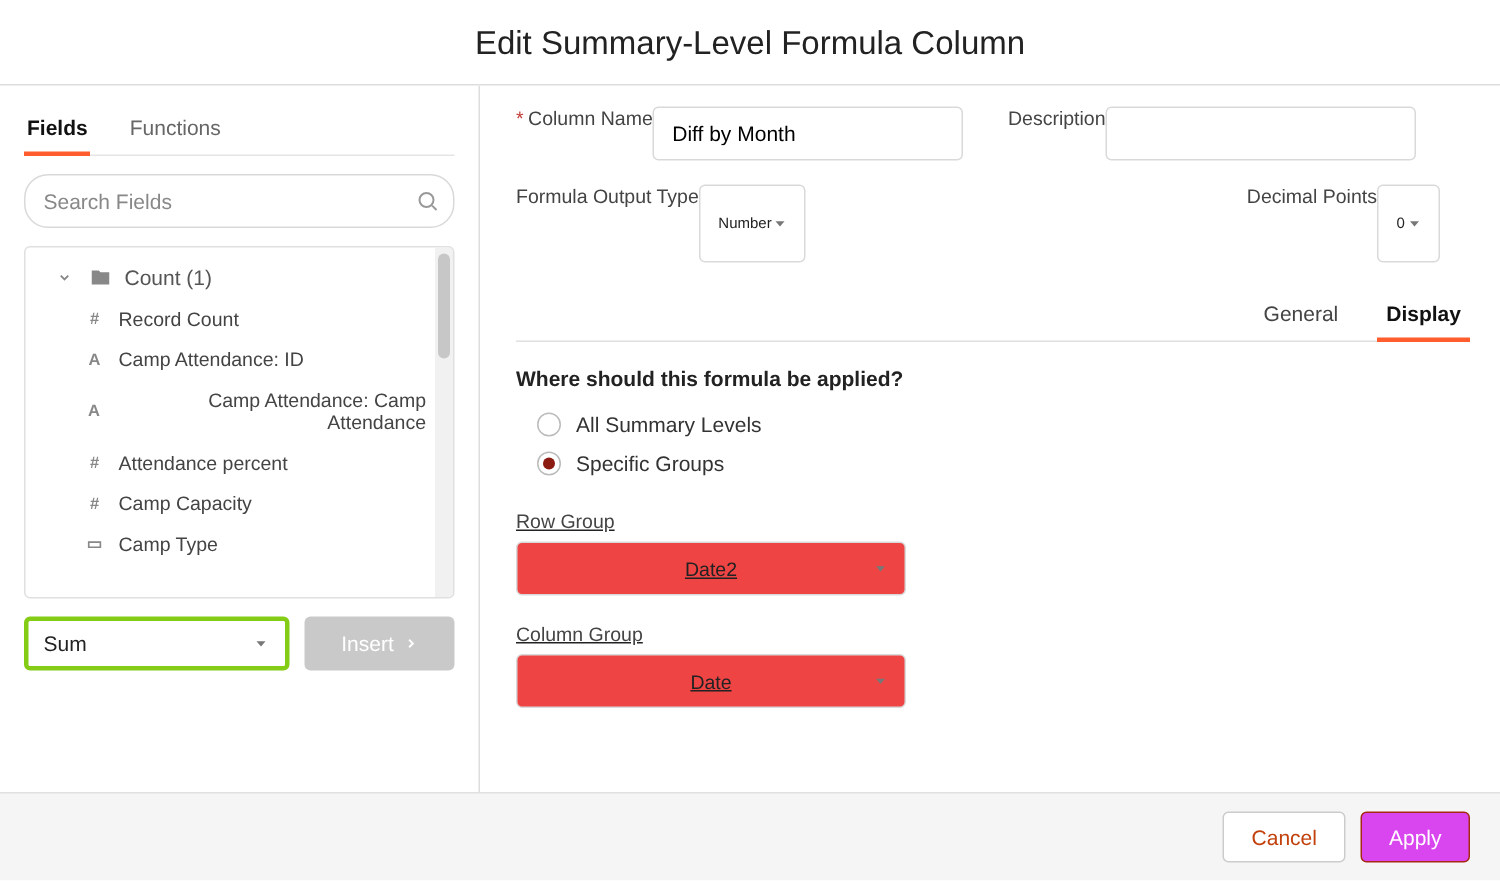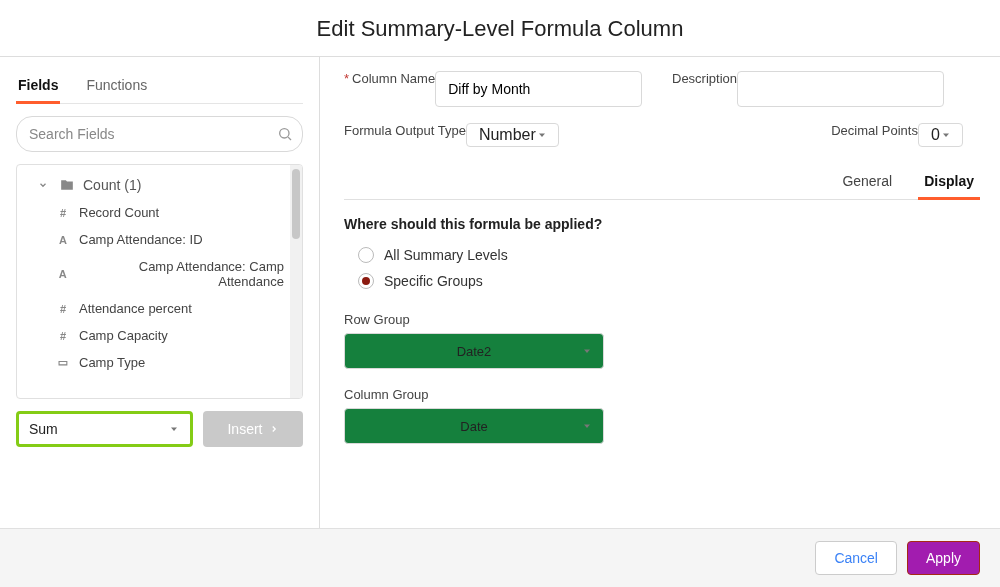--- a/index.html
+++ b/index.html
@@ -28,37 +28,37 @@
   .fake-thumb { position: absolute; top: 4px; left: 2px; right: 2px; height: 70px; background: #c7c7c7; border-radius: 4px; }
   .bottom-row { display: flex; gap: 10px; }
   .dropdown { flex: 1; height: 36px; border: 3px solid #84cc16; border-radius: 4px; display: flex; align-items: center; justify-content: space-between; padding: 0 10px; font-size: 14px; cursor: pointer; background: #fff; }
   .insert-btn { width: 100px; height: 36px; border: none; border-radius: 4px; background: #c9c9c9; color: #fff; font-size: 14px; display: flex; align-items: center; justify-content: center; gap: 6px; cursor: pointer; }
   .right-pane { flex: 1; padding: 14px 24px 16px; overflow: auto; }
   .form-row { display: flex; gap: 24px; margin-bottom: 16px; }
   .form-col { flex: 1; display: flex; }
   .form-label { font-size: 13px; color: #444; margin-bottom: 6px; }
   .req { color: #c23934; margin-right: 3px; }
   .text-input { height: 36px; border: 1px solid #d9d9d9; border-radius: 4px; padding: 0 12px; font-size: 14px; }
-  .select-box { height: 24px; border: 1px solid #d9d9d9; border-radius: 4px; display: flex; align-items: center; justify-content: space-between; padding: 0 10px 0 12px; font-size: 16px; cursor: pointer; background: #fff; }
+  .select-box { height: 52px; border: 1px solid #d9d9d9; border-radius: 4px; display: flex; align-items: center; justify-content: space-between; padding: 0 10px 0 12px; font-size: 10px; cursor: pointer; background: #fff; }
   .select-chev { color: #777; }
   .right-tabs { display: flex; gap: 28px; border-bottom: 1px solid #e0e0e0; margin-top: 6px; margin-bottom: 16px; justify-content: flex-end; }
   .right-tab { padding: 10px 2px; font-size: 14px; color: #444; cursor: pointer; position: relative; }
   .right-tab.active { font-weight: 600; color: #111; }
   .right-tab.active::after { content: ""; position: absolute; left: -4px; right: -4px; bottom: -1px; height: 3px; background: #ff5d2d; }
   .question { font-size: 14px; font-weight: 600; color: #222; margin-bottom: 10px; }
   .radio-row { display: flex; align-items: center; gap: 10px; padding: 5px 0 5px 14px; font-size: 14px; color: #333; cursor: pointer; }
   .radio { width: 16px; height: 16px; border: 1px solid #bbb; border-radius: 50%; display: inline-flex; align-items: center; justify-content: center; }
   .radio.checked::after { content: ""; width: 8px; height: 8px; background: #8b1a10; border-radius: 50%; }
-  .sub-section { margin-top: 18px; }
-  .small-select { width: 260px; height: 36px; border: 1px solid #d9d9d9; border-radius: 4px; display: flex; align-items: center; justify-content: center; position: relative; font-size: 13px; cursor: pointer; background: #15803d; }
+  .sub-section { margin-top: 18px; text-decoration: underline; }
+  .small-select { width: 260px; height: 36px; border: 1px solid #d9d9d9; border-radius: 4px; display: flex; align-items: center; justify-content: center; position: relative; font-size: 13px; cursor: pointer; background: #ef4444; }
   .small-select .select-chev { position: absolute; right: 10px; }
   .modal-footer { background: #f5f5f5; border-top: 1px solid #e0e0e0; padding: 12px 20px; display: flex; justify-content: flex-end; gap: 10px; }
   .btn { height: 34px; padding: 0 18px; border-radius: 4px; font-size: 14px; cursor: pointer; }
-  .btn-cancel { background: #fff; border: 1px solid #ccc; color: #3b82f6; margin-left: 39px; }
-  .btn-apply { background: #a21caf; border: 1px solid #a52a14; color: #fff; }
+  .btn-cancel { background: #fff; border: 1px solid #ccc; color: #c2410c; margin-left: 39px; }
+  .btn-apply { background: #d946ef; border: 1px solid #a52a14; color: #fff; }
   svg { display: block; }
 </style>
 </head>
 <body>
 
 <div class="modal">
   <div class="modal-header">
     <div class="modal-title">Edit Summary-Level Formula Column</div>
   </div>
 

